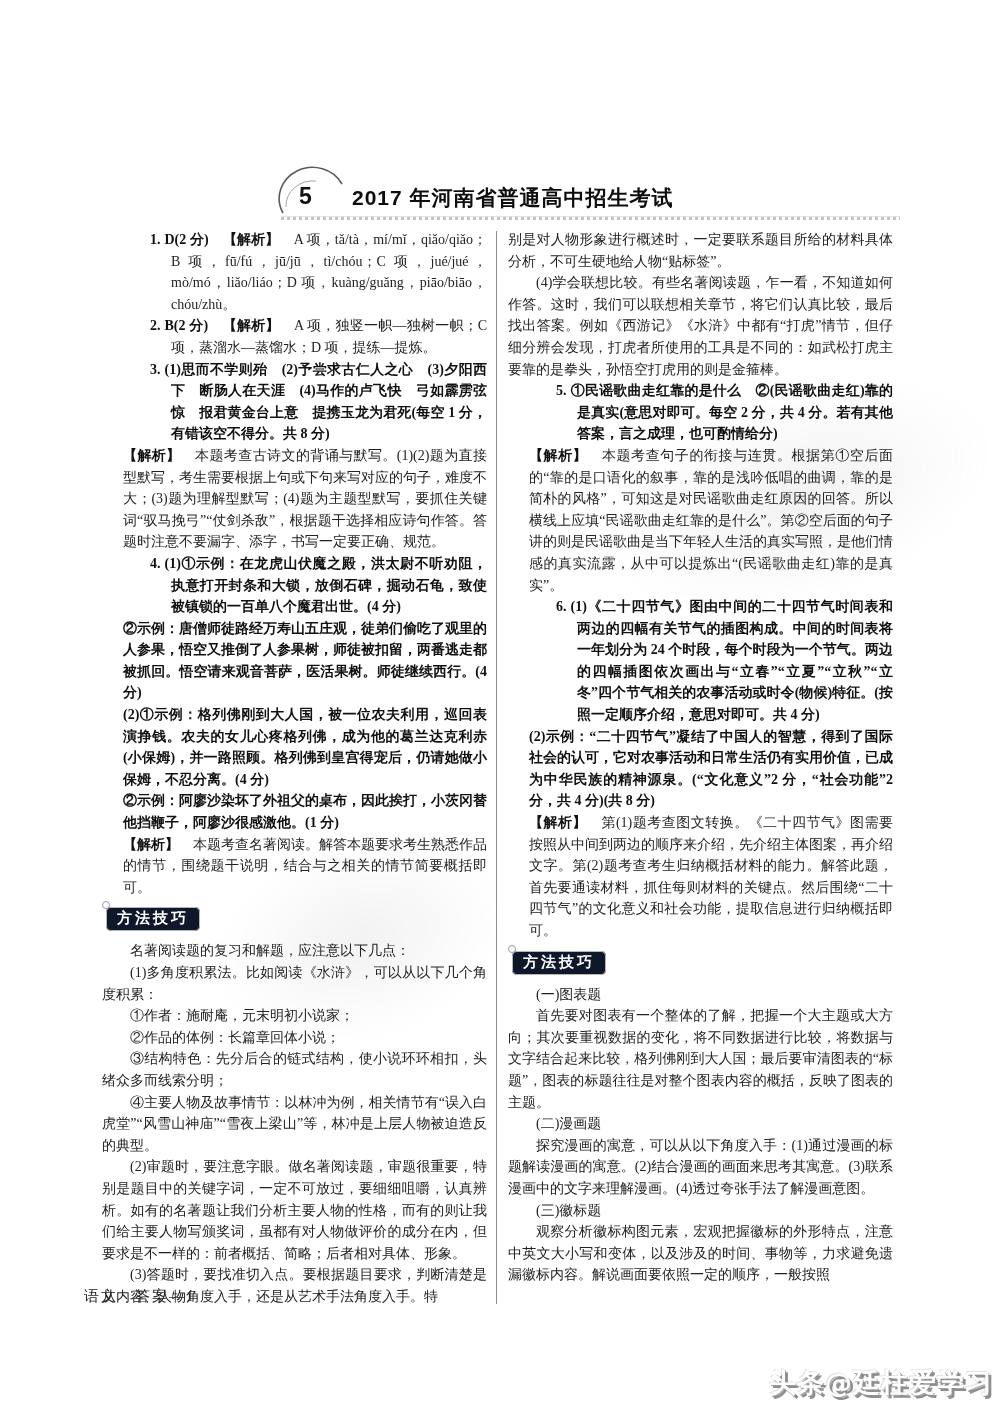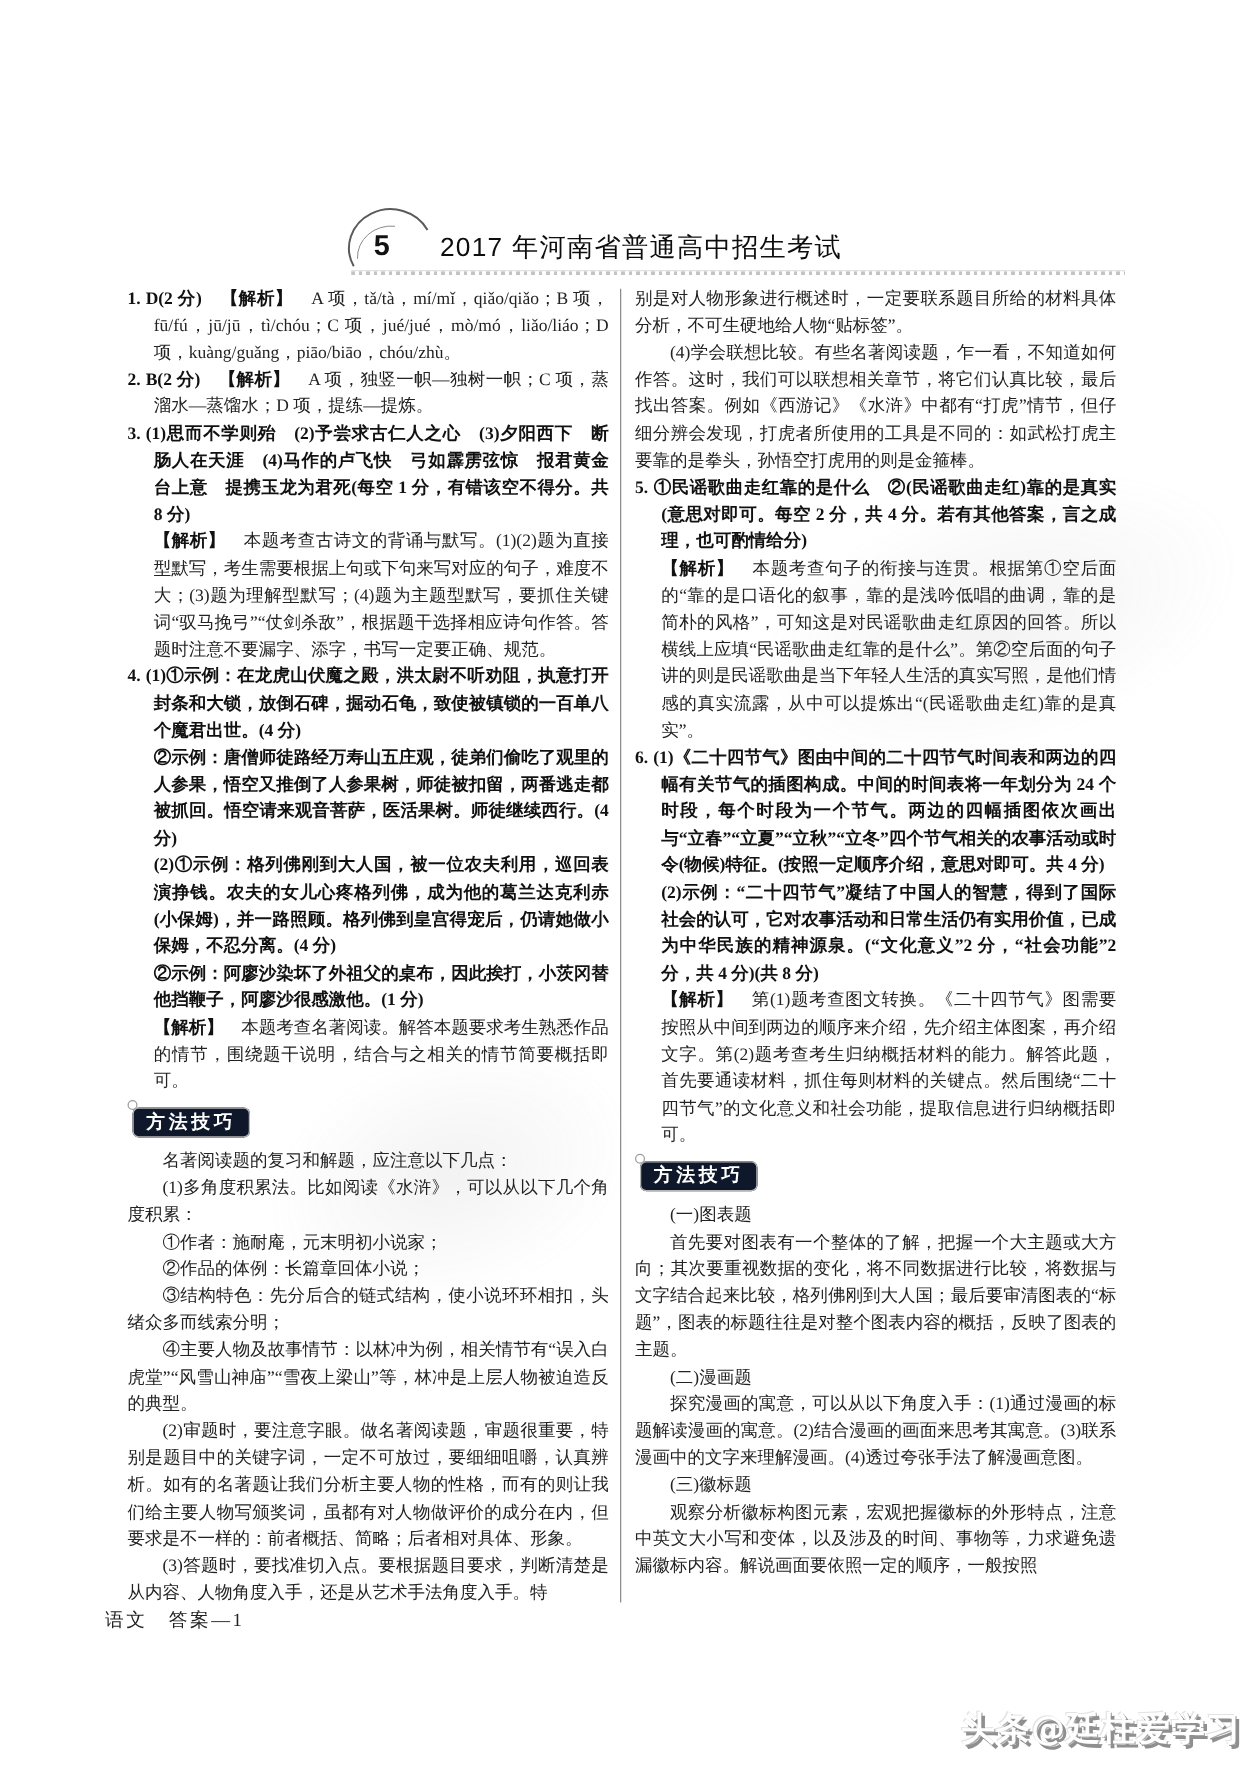--- a/index.html
+++ b/index.html
@@ -11,33 +11,33 @@
   
   .arc-icon{position:absolute;left:276px;top:163px;width:74px;height:58px;}
   .page-num{
     position:absolute;left:299px;top:183px;
     font-family:"Liberation Sans","DejaVu Sans",sans-serif;
     font-weight:bold;font-size:23px;color:#111;
   }
   .page-title{
     position:absolute;left:352px;top:184px;
     font-family:"Liberation Sans","DejaVu Sans",sans-serif;
-    font-weight:normal;font-size:21px;letter-spacing:1px;color:#0d0d0d;white-space:nowrap;
+    font-weight:bold;font-size:21px;letter-spacing:1px;color:#0d0d0d;white-space:nowrap;
   }
   .title-dots{
     position:absolute;left:281px;top:216px;width:619px;height:3px;
     background:repeating-linear-gradient(90deg,#c4c4c4 0 3px,transparent 3px 6px);
     border-top:1px solid #e2e2e2;
   }
   
   .columns{position:absolute;left:102px;top:229px;width:798px;display:flex;align-items:stretch;}
   .col{width:385px;}
   .col-div{width:1px;background:#8d8d8d;margin:2px 11px 4px 9px;}
   .blk{margin:0;font-size:14px;line-height:21.6px;text-align:justify;color:#222;}
-  .q{padding-left:21px;text-indent:-21px;}
+  .q{padding-left:21px;text-indent:-21px;margin-left:48px;}
   .qnum{font-weight:bold;margin-right:4px;}
   .sub{padding-left:21px;}
   .tip{text-indent:2em;}
   .tip0{}
   .blk b{font-weight:bold;color:#111;}
   
   .badge-row{position:relative;margin:9px 0 7px 4px;height:26px;}
   .badge{
     display:inline-block;background:#0f172a;color:#ffffff;
     font-family:"Liberation Sans","DejaVu Sans",sans-serif;

